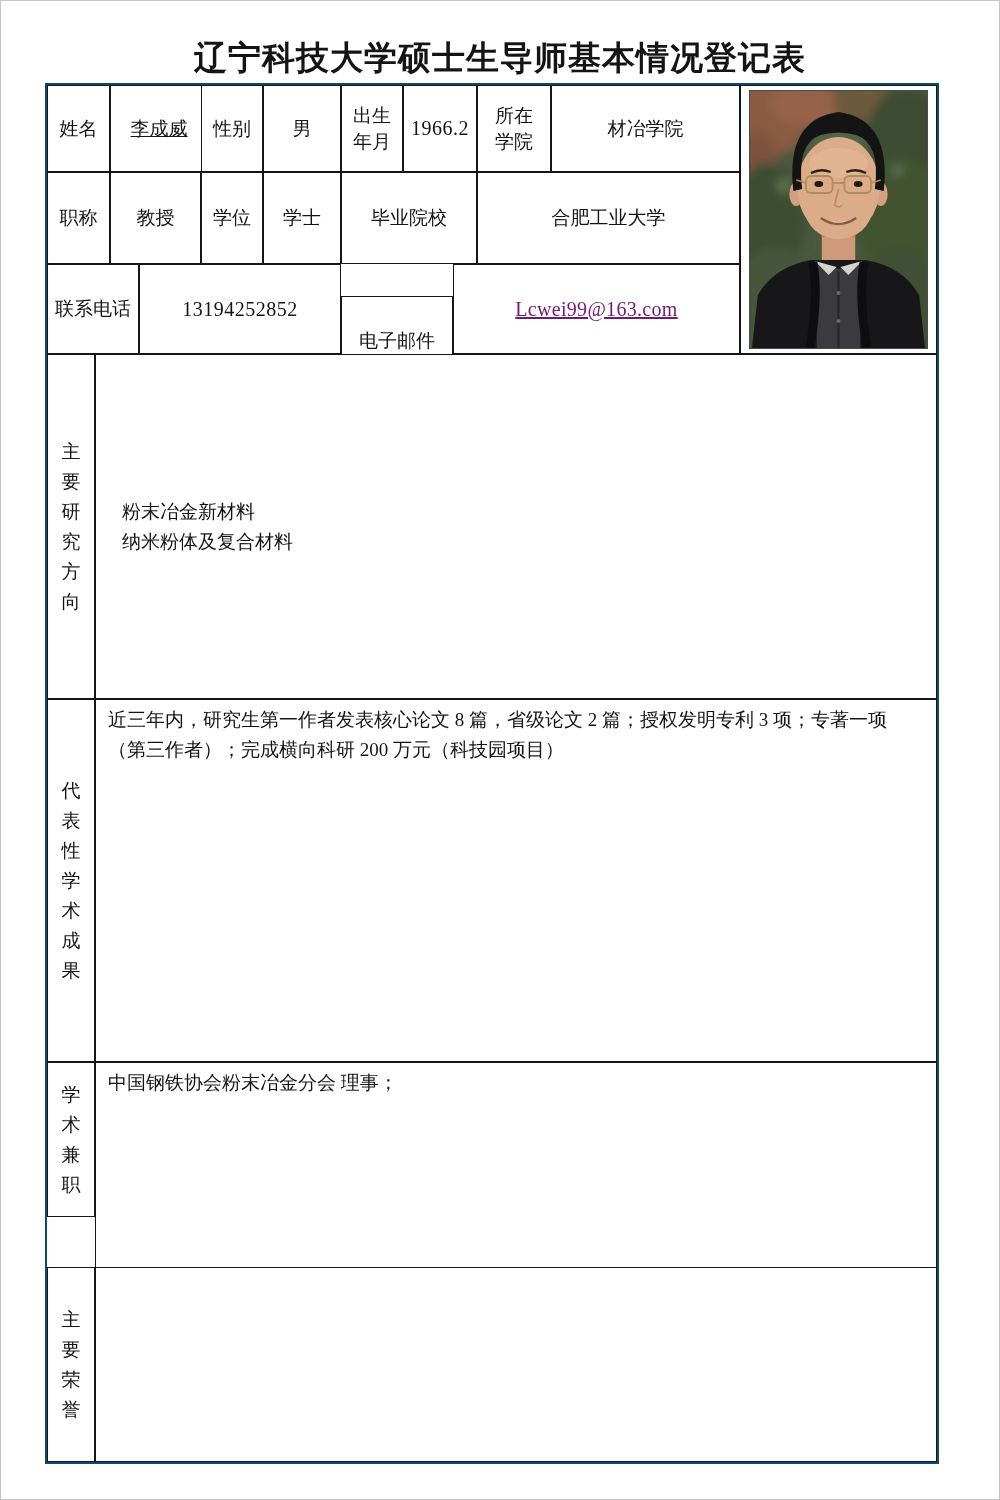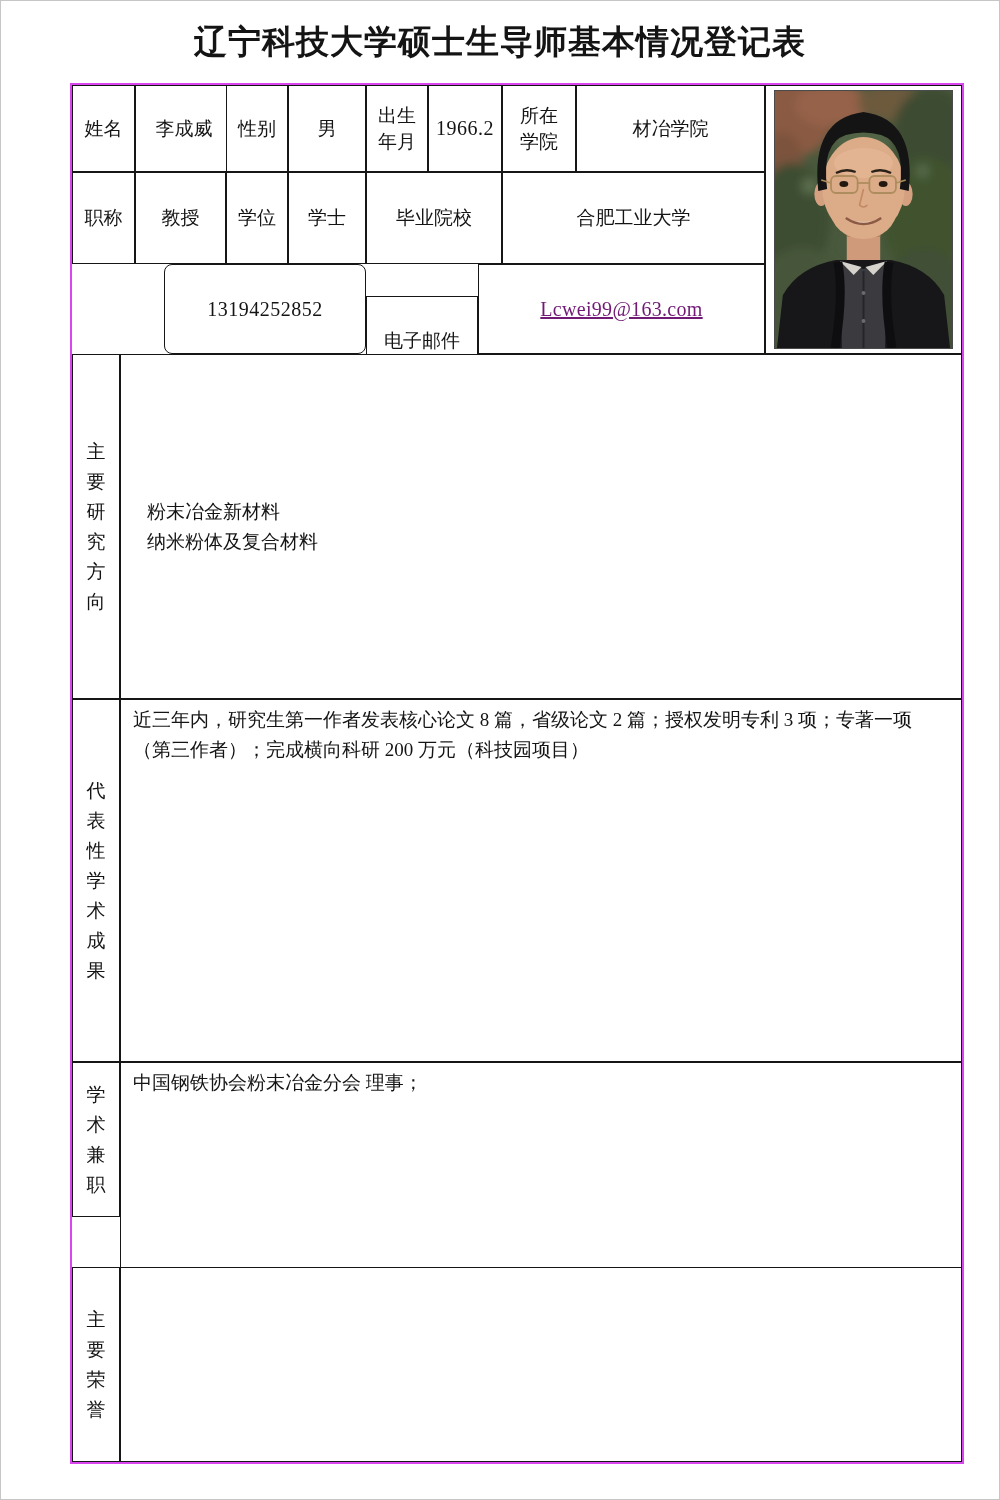--- a/index.html
+++ b/index.html
@@ -6,28 +6,28 @@
   .page{
     position:relative;
     width:1000px;height:1500px;
     background:#ffffff;
     outline:1px solid #c6c6c6;
     outline-offset:-1px;
     font-family:"Liberation Serif","DejaVu Serif",serif;
     color:#141414;
   }
   .title{
-    position:absolute;top:20px;left:0;width:100%;
+    position:absolute;top:36px;left:0;width:100%;
     margin:0;text-align:center;
     font-size:33px;font-weight:700;letter-spacing:1px;
   }
   .form-table{
-    position:absolute;left:70px;top:83px;
+    position:absolute;left:45px;top:83px;
     width:890px;height:1377px;
-    border:2px solid #d946ef;
+    border:2px solid #0c4a6e;
     box-sizing:content-box;
   }
   .cell{
     position:absolute;box-sizing:border-box;
     border:1px solid #161616;
     display:flex;align-items:center;justify-content:center;
     font-size:19px;line-height:1.35;text-align:center;
     background:#fff;
   }
   .cell .wrap2{display:inline-block;width:44px;}
@@ -62,21 +62,21 @@
 
 <div class="page">
 
   <h1 class="title">辽宁科技大学硕士生导师基本情况登记表</h1>
 
   <div class="form-table">
 
     <div class="cell" style="left:0;top:0;width:63px;height:87px;">
         <span>姓名</span>
       </div>
-    <div class="cell" style="left:63px;top:0;width:98px;height:87px;">
+    <div class="cell" style="left:63px;top:0;width:98px;height:87px;text-decoration:underline;">
         <span>李成威</span>
       </div>
     <div class="cell" style="left:154px;top:0;width:62px;height:87px;">
         <span>性别</span>
       </div>
     <div class="cell" style="left:216px;top:0;width:78px;height:87px;">
         <span>男</span>
       </div>
     <div class="cell" style="left:294px;top:0;width:62px;height:87px;">
         <span class="wrap2">出生年月</span>
@@ -162,21 +162,24 @@
     <div class="cell" style="left:216px;top:87px;width:78px;height:92px;">
         <span>学士</span>
       </div>
     <div class="cell" style="left:294px;top:87px;width:136px;height:92px;">
         <span>毕业院校</span>
       </div>
     <div class="cell" style="left:430px;top:87px;width:263px;height:92px;">
         <span>合肥工业大学</span>
       </div>
 
-    <div class="cell num" style="left:92px;top:179px;width:202px;height:90px;border-radius:8px;">
+    <div class="cell" style="left:0;top:179px;width:92px;height:90px;">
+        <span>联系电话</span>
+      </div>
+    <div class="cell num" style="left:92px;top:179px;width:202px;height:90px;">
         <span>13194252852</span>
       </div>
     <div class="cell" style="left:294px;top:179px;width:112px;height:90px;margin-top:32px;">
         <span>电子邮件</span>
       </div>
     <div class="cell" style="left:406px;top:179px;width:287px;height:90px;">
         <a class="email-link">Lcwei99@163.com</a>
       </div>
 
     <div class="cell vcell" style="left:0;top:269px;width:48px;height:345px;">

